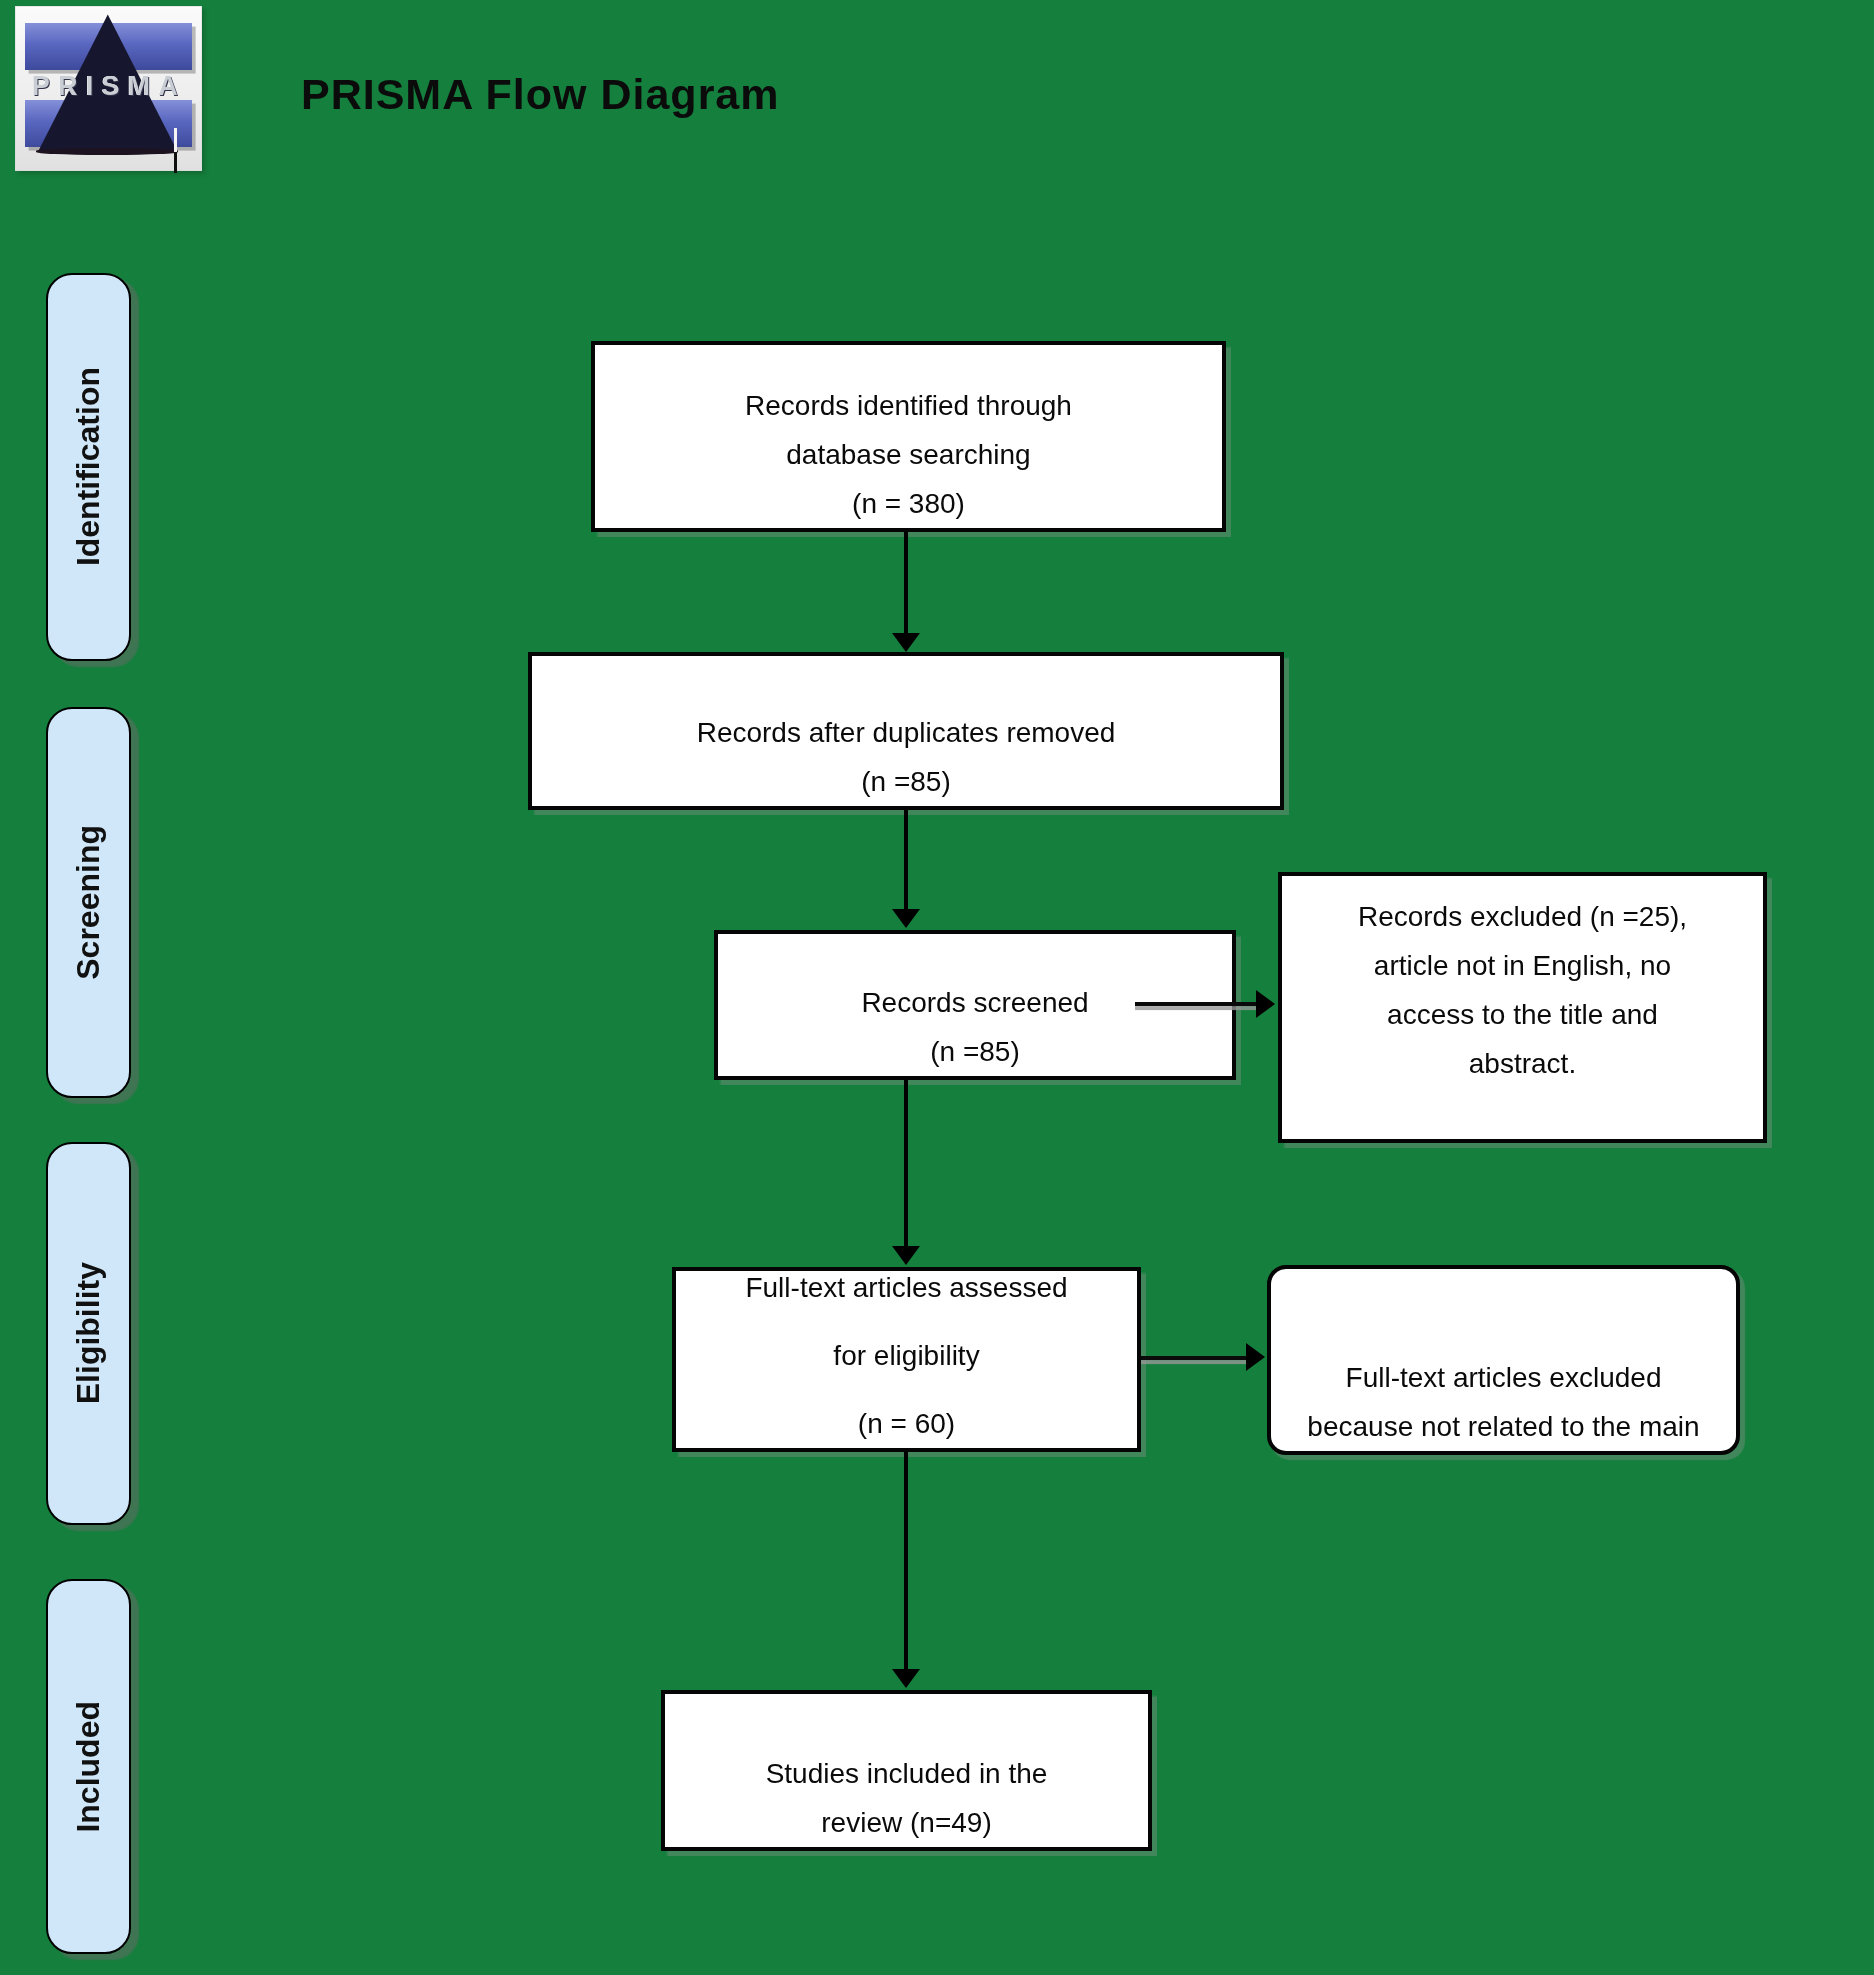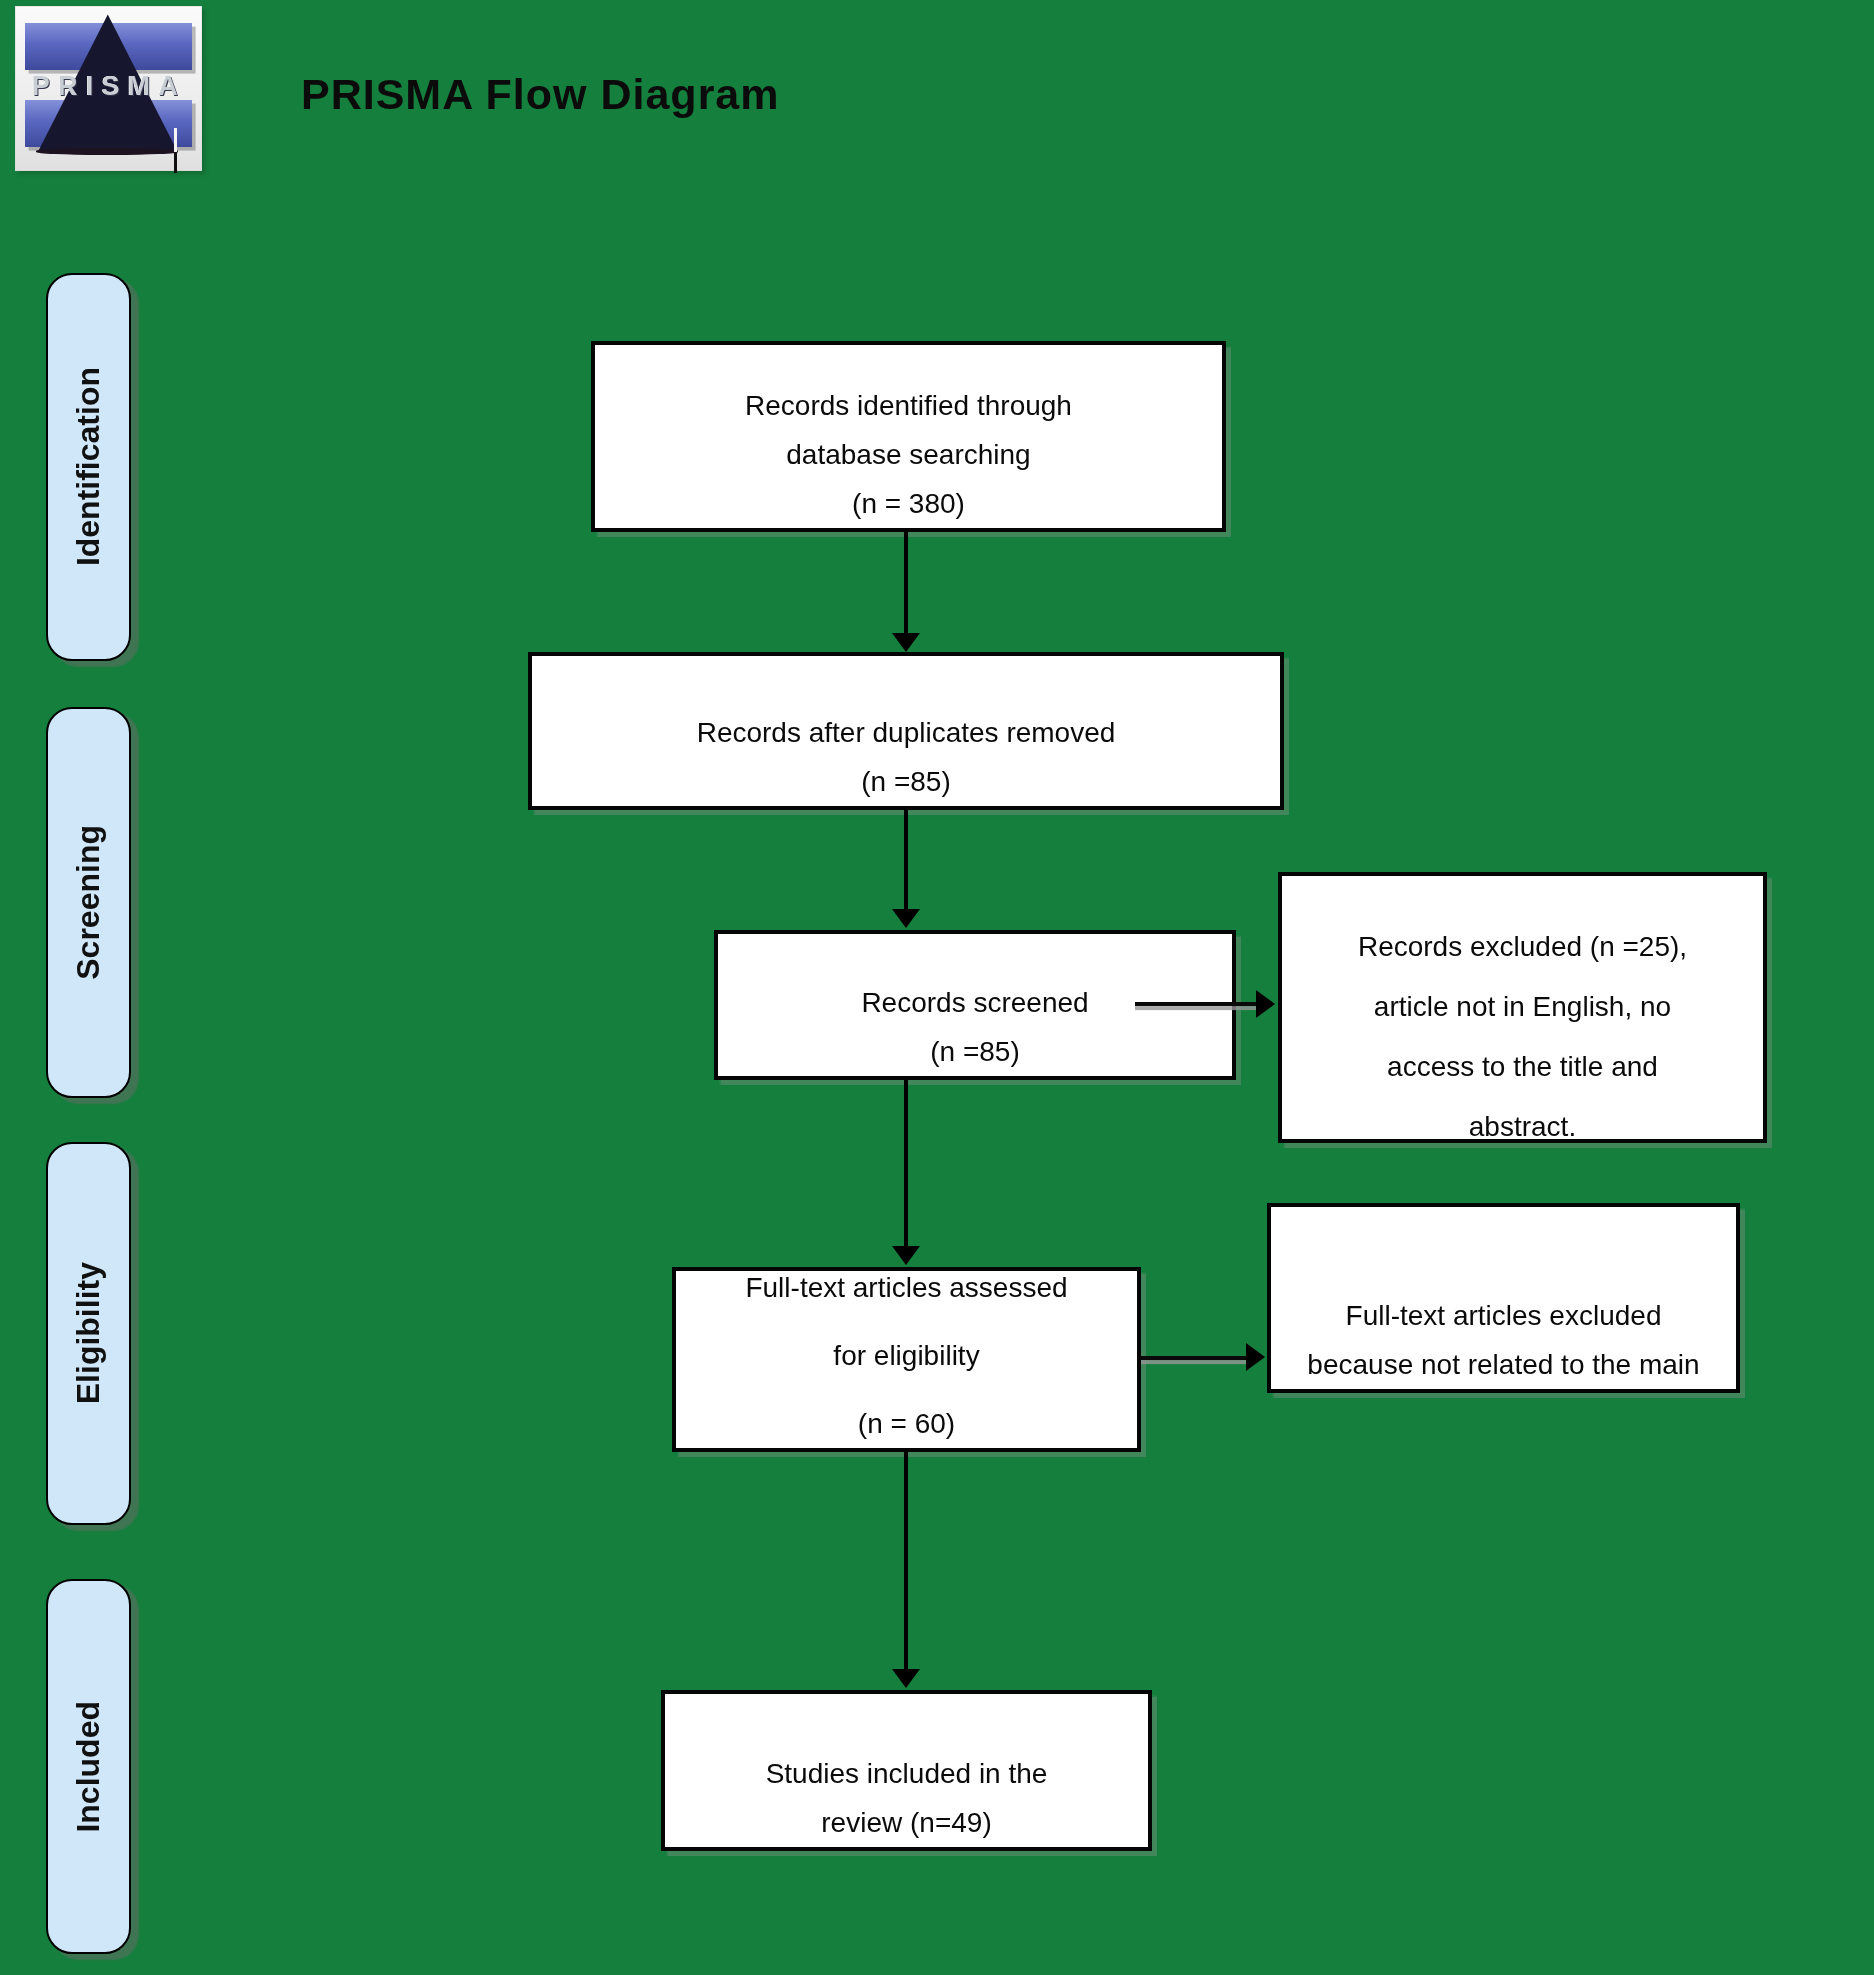--- a/index.html
+++ b/index.html
@@ -48,21 +48,21 @@
     writing-mode:vertical-rl;transform:rotate(180deg);white-space:nowrap;
     font-size:32px;font-weight:700;color:#111;
   }
   
   .fbox{
     position:absolute;background:#fff;border:4.6px solid #050505;box-sizing:border-box;
     box-shadow:4.6px 4.6px 1px rgba(150,150,150,0.35);
     display:flex;flex-direction:column;align-items:center;justify-content:flex-end;
     text-align:center;font-size:28px;line-height:1.75;color:#0a0a0a;
   }
-  .fbox.top-align{justify-content:space-between;padding-top:46px;gap:11px;}
+  .fbox.top-align{justify-content:flex-start;padding-top:16px;}
   .bl{white-space:nowrap;}
   
   .vline{position:absolute;width:3.6px;background:#000;}
   .hline{position:absolute;height:3.6px;background:#0a0a0a;box-shadow:0 4.1px 0 rgba(150,150,150,0.8);}
   .ah-down{position:absolute;width:0;height:0;
     border-left:14px solid transparent;border-right:14px solid transparent;
     border-top:19.5px solid #000;}
   .ah-right{position:absolute;width:0;height:0;
     border-top:14px solid transparent;border-bottom:14px solid transparent;
     border-left:19.5px solid #000;}
@@ -123,21 +123,21 @@
     <div class="bl">review (n=49)</div>
   </div>
 
   <div class="fbox top-align" style="left:1278px;top:872px;width:489px;height:271px;">
     <div class="bl">Records excluded (n =25),</div>
     <div class="bl">article not in English, no</div>
     <div class="bl">access to the title and</div>
     <div class="bl">abstract.</div>
   </div>
 
-  <div class="fbox" style="left:1267px;top:1203px;width:473px;height:190px;">
+  <div class="fbox" style="left:1267px;top:1265px;width:473px;height:190px;border-radius:19px;">
     <div class="bl">Full-text articles excluded</div>
     <div class="bl">because not related to the main</div>
   </div>
 
   <div class="vline" style="left:904px;top:532px;height:102px;"></div>
   <div class="ah-down" style="left:892px;top:633px;"></div>
 
   <div class="vline" style="left:904px;top:810px;height:101px;"></div>
   <div class="ah-down" style="left:892px;top:909px;"></div>
 

